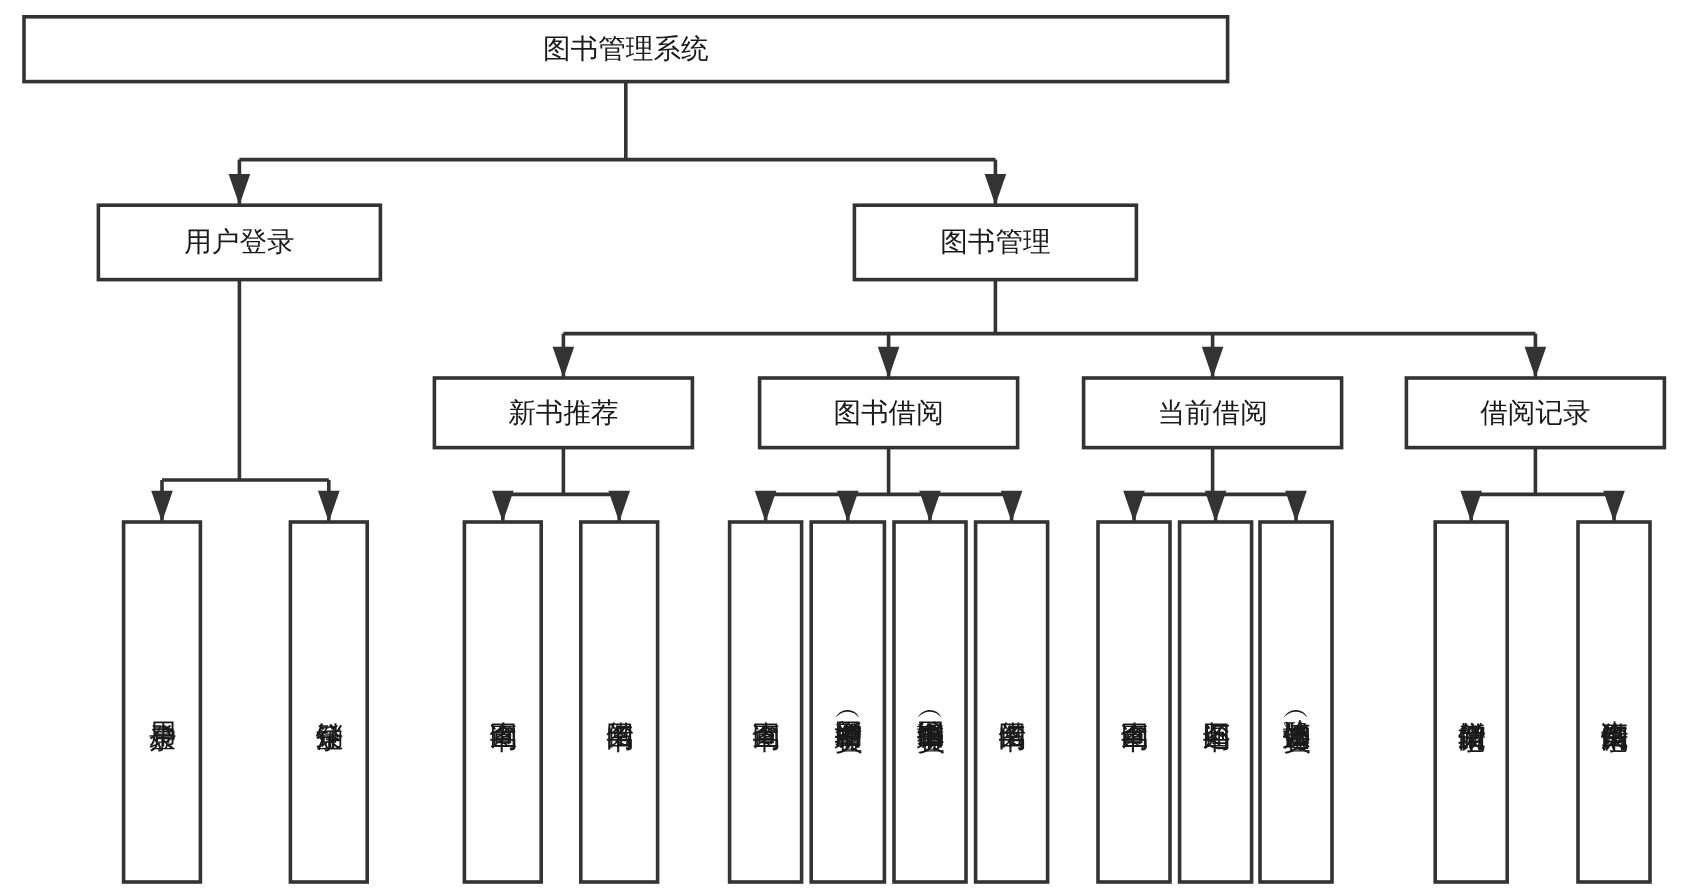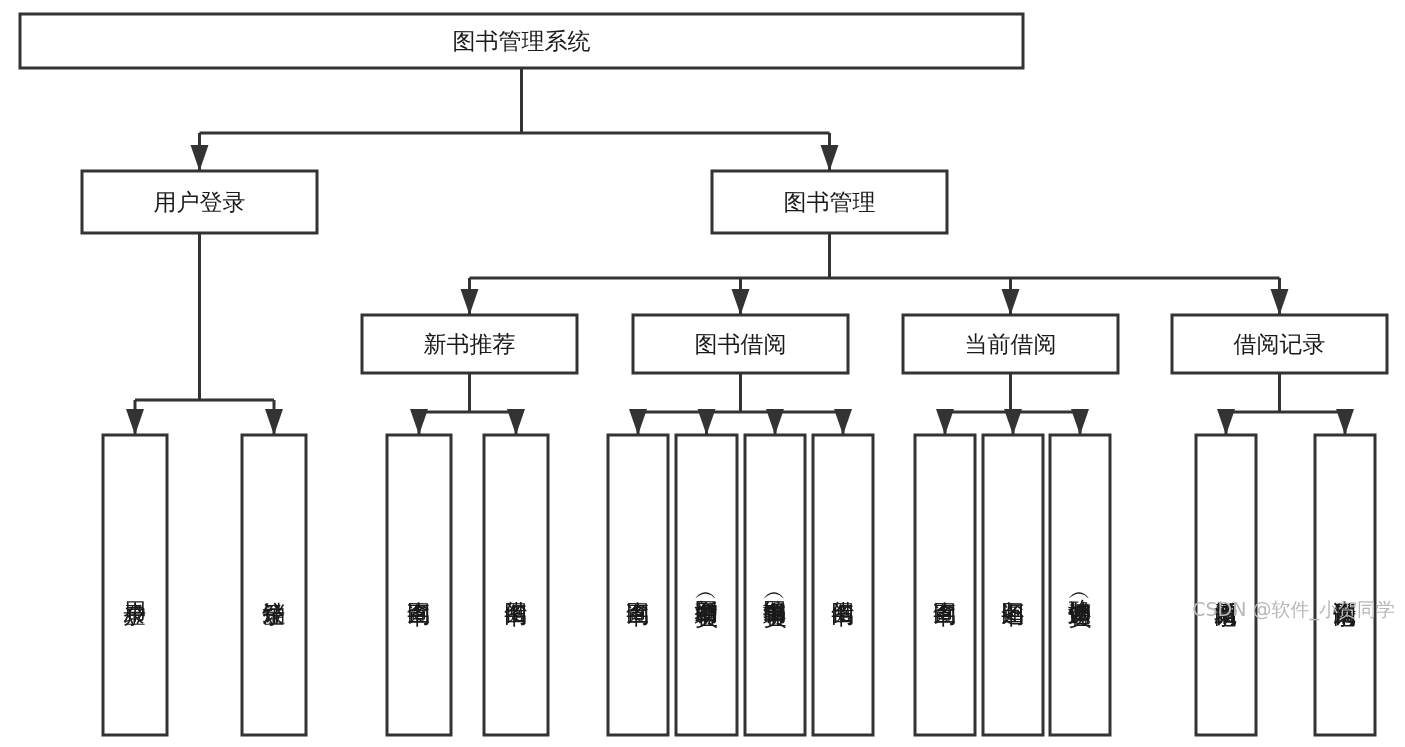--- a/index.html
+++ b/index.html
@@ -179,15 +179,14 @@
       <div class="node-label-v" style="left: 676px; top: 435px; width: 61px; height: 300px;">新增图书（管理员）</div>
       <div class="node-label-v" style="left: 745px; top: 435px; width: 60px; height: 300px;">编辑图书（管理员）</div>
       <div class="node-label-v" style="left: 813px; top: 435px; width: 60px; height: 300px;">借阅图书</div>
       <div class="node-label-v" style="left: 915px; top: 435px; width: 60px; height: 300px;">查询图书</div>
       <div class="node-label-v" style="left: 983px; top: 435px; width: 60px; height: 300px;">归还图书</div>
       <div class="node-label-v" style="left: 1050px; top: 435px; width: 60px; height: 300px;">确认归还（管理员）</div>
       <div class="node-label-v" style="left: 1196px; top: 435px; width: 60px; height: 300px;">新增借阅记录</div>
       <div class="node-label-v" style="left: 1315px; top: 435px; width: 60px; height: 300px;">查询借阅记录</div>
     </div>
 
-  <div class="watermark">CSDN @软件_小贺同学</div>
 
 </div>
 
 </body></html>

